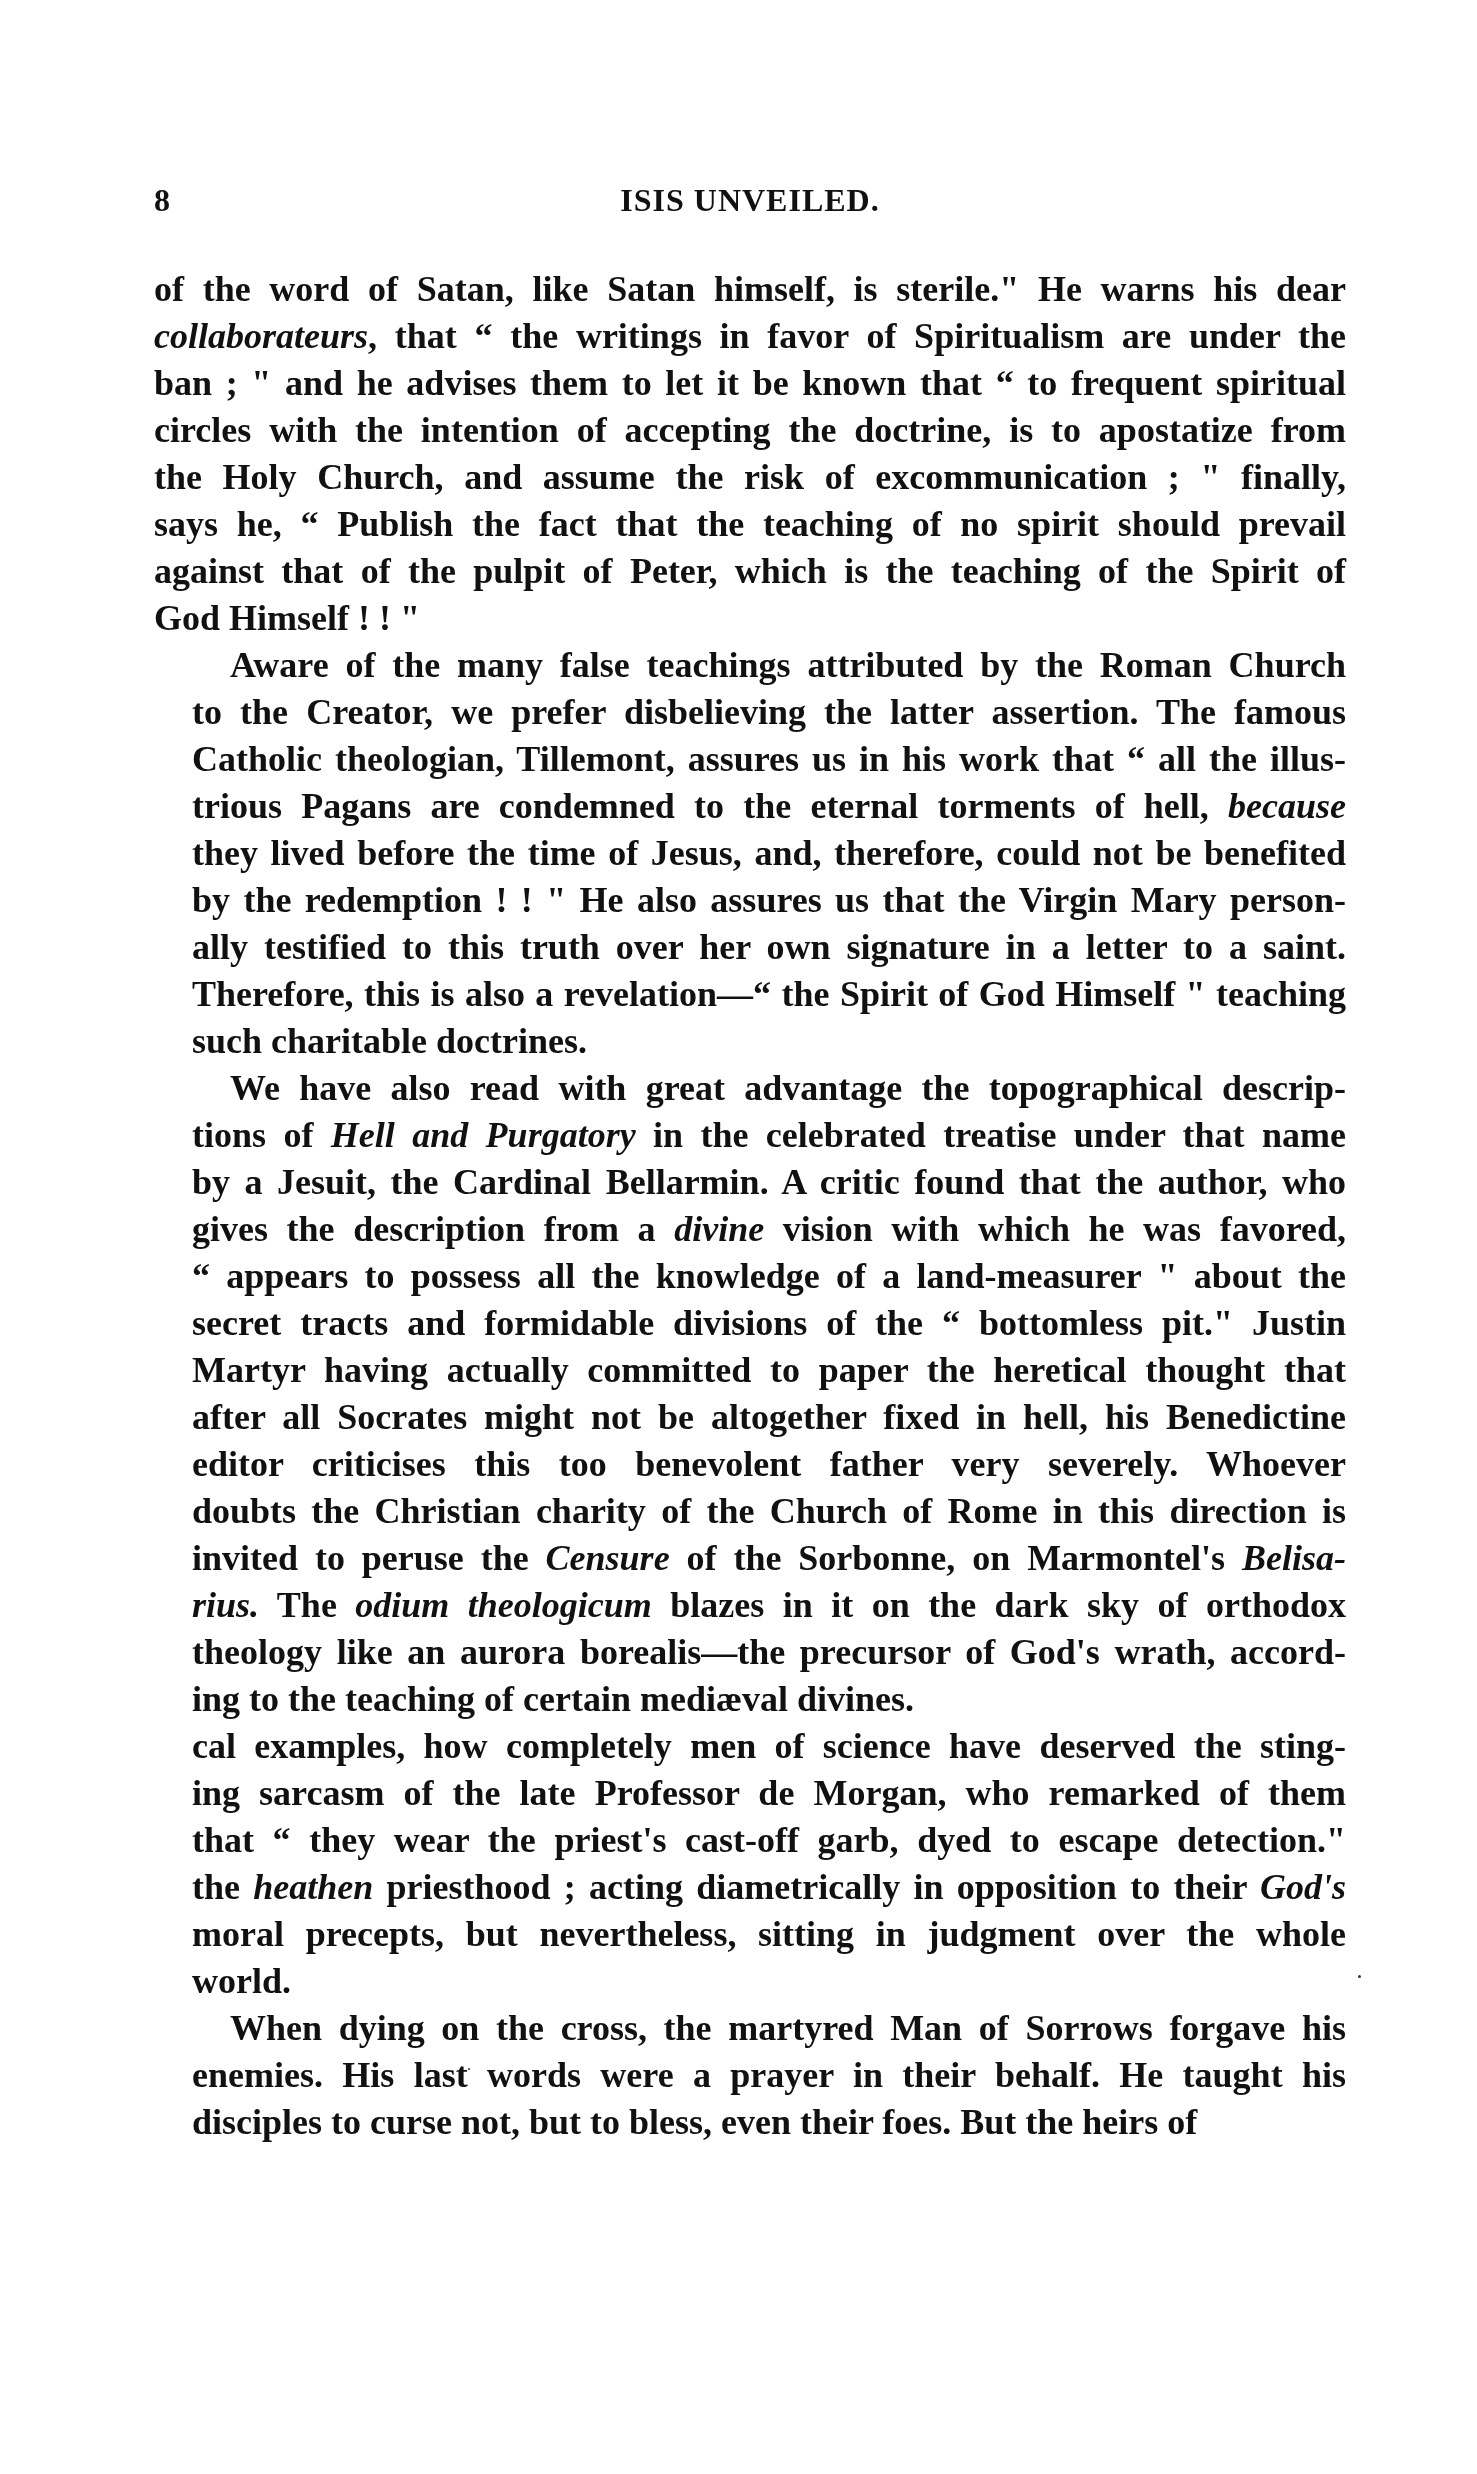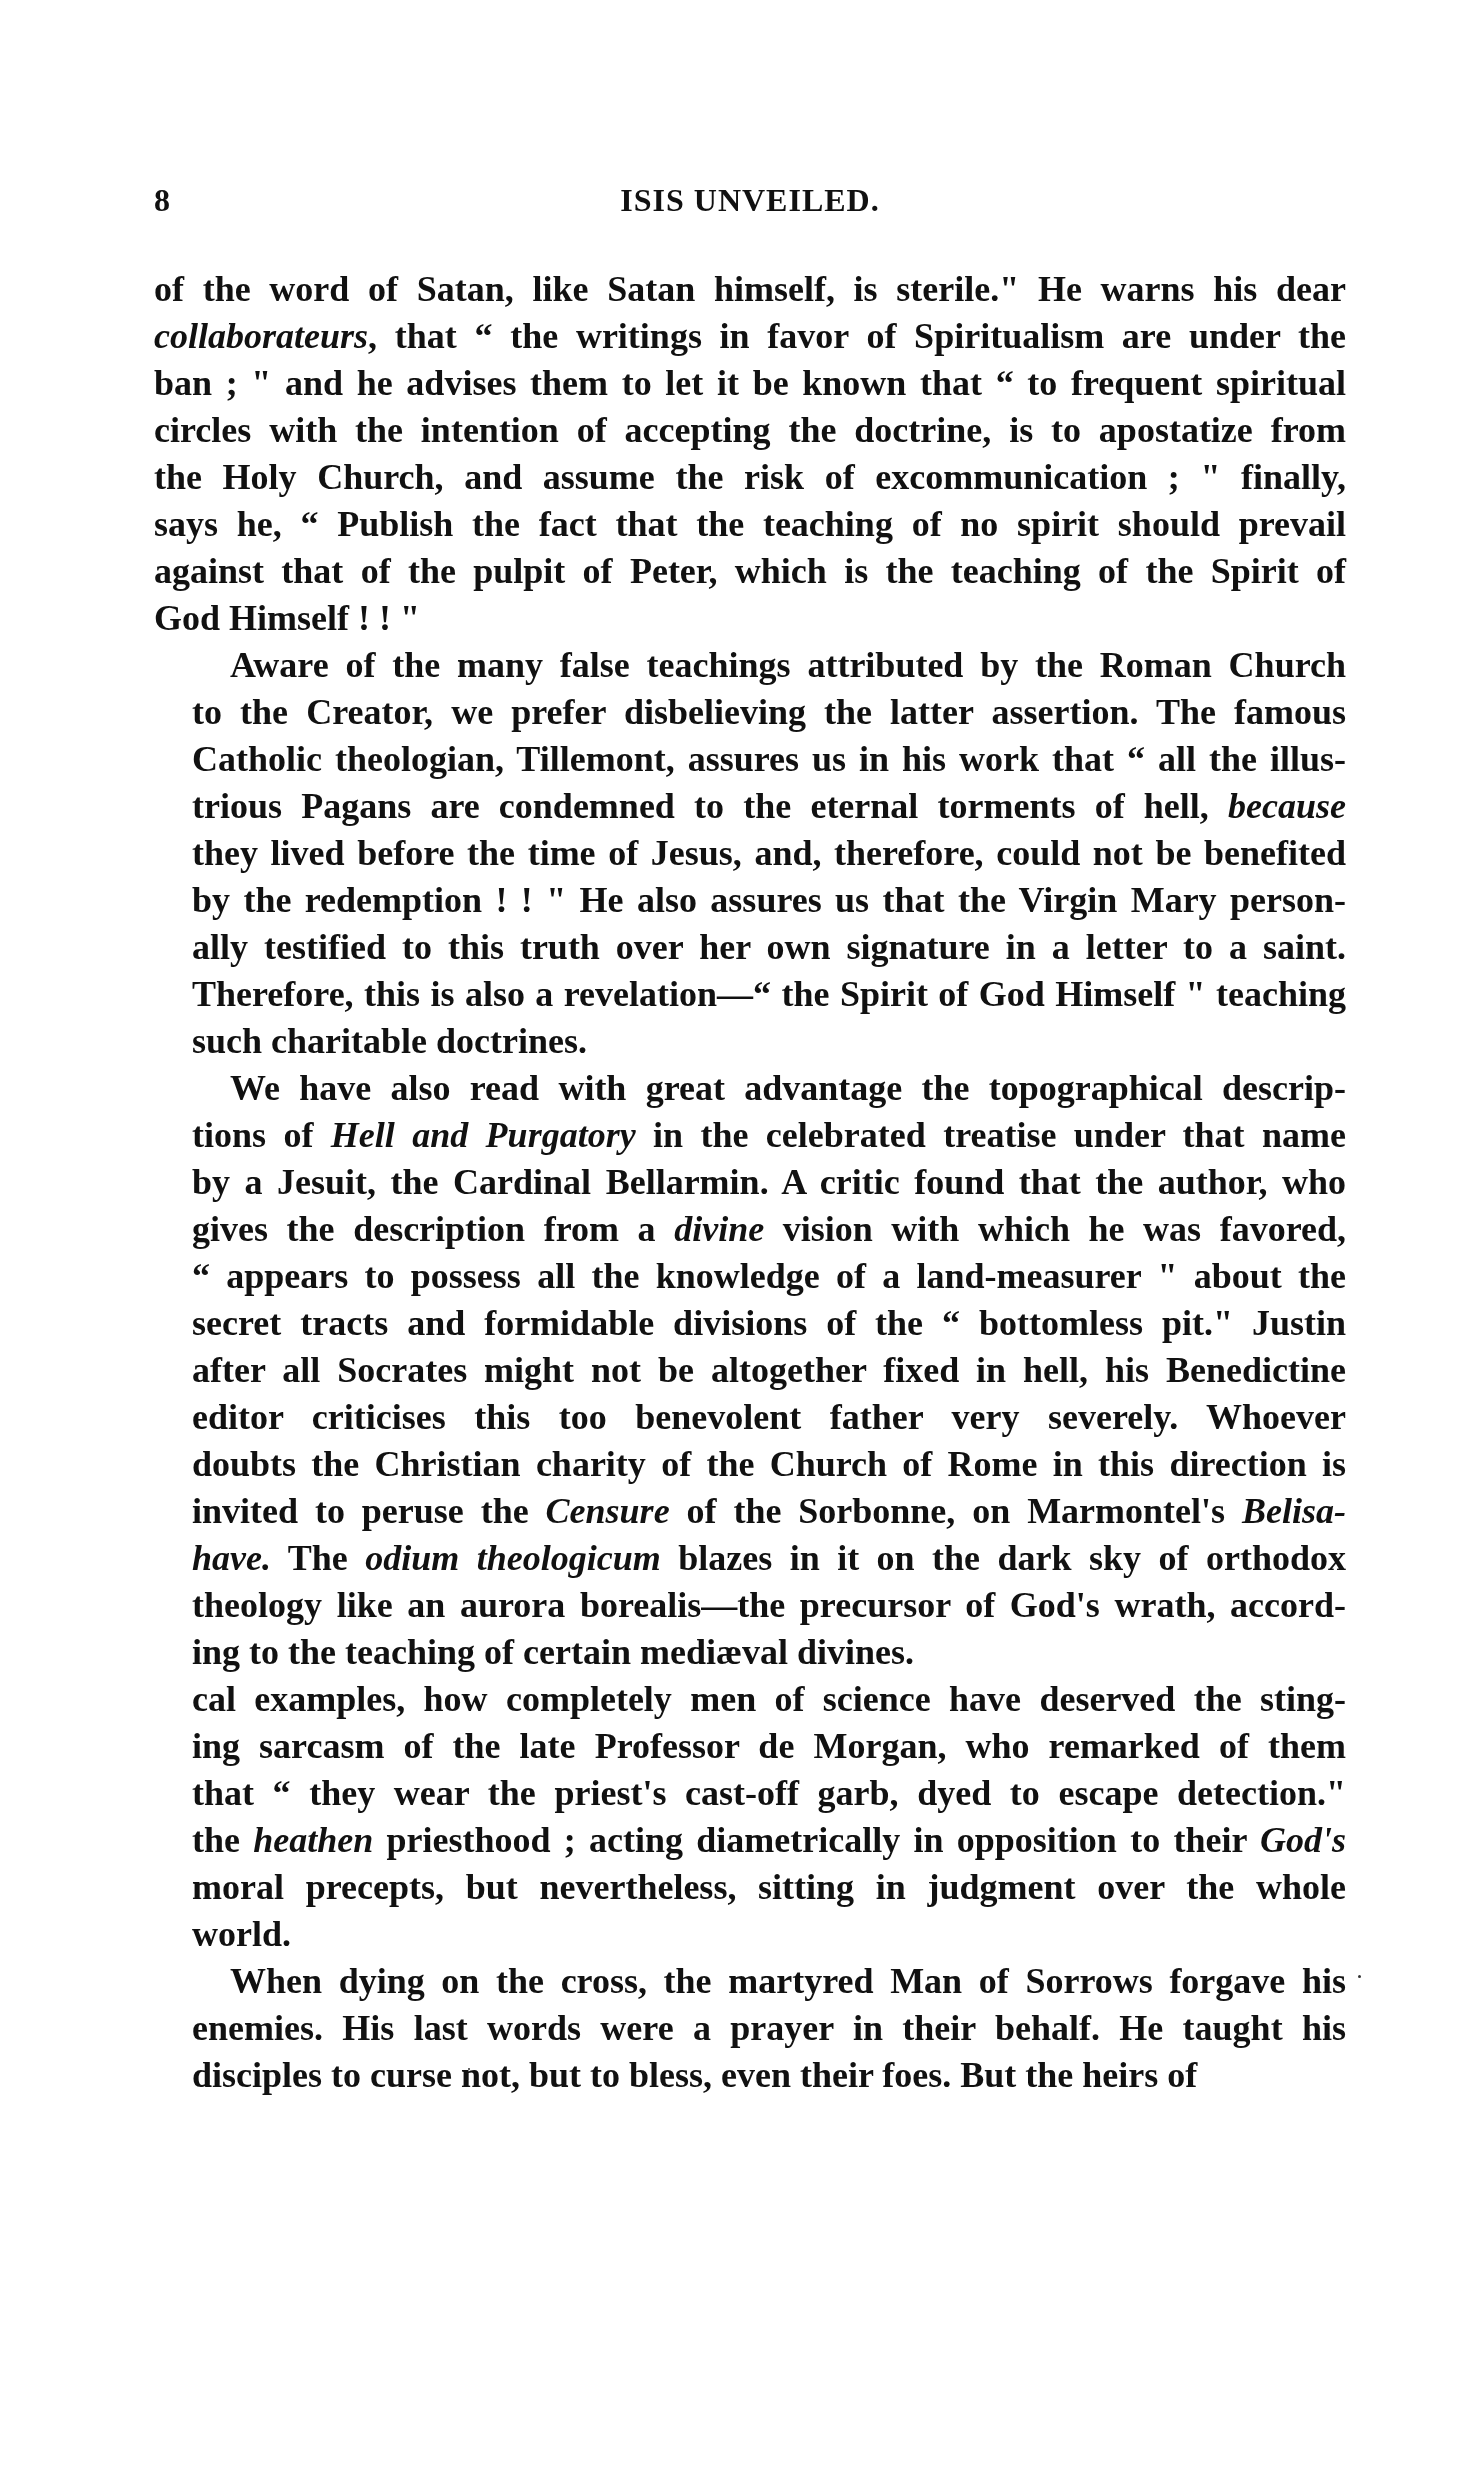--- a/index.html
+++ b/index.html
@@ -55,25 +55,26 @@
         <span class="line"><span>Therefore, this is also a revelation—“ the Spirit of God Himself " teaching</span></span>
         <span class="line last"><span>such charitable doctrines.</span></span>
       </div>
       <div class="para indent">
         <span class="line" style="padding-left: 38px;"><span>We have also read with great advantage the topographical descrip-</span></span>
         <span class="line"><span>tions of </span><i>Hell and Purgatory</i><span> in the celebrated treatise under that name</span></span>
         <span class="line"><span>by a Jesuit, the Cardinal Bellarmin.  A critic found that the author, who</span></span>
         <span class="line"><span>gives the description from a </span><i>divine</i><span> vision with which he was favored,</span></span>
         <span class="line"><span>“ appears to possess all the knowledge of a land-measurer " about the</span></span>
         <span class="line"><span>secret tracts and formidable divisions of the “ bottomless pit."  Justin</span></span>
+        <span class="line"><span>Martyr having actually committed to paper the heretical thought that</span></span>
         <span class="line"><span>after all Socrates might not be altogether fixed in hell, his Benedictine</span></span>
         <span class="line"><span>editor criticises this too benevolent father very severely.  Whoever</span></span>
         <span class="line"><span>doubts the Christian charity of the Church of Rome in this direction is</span></span>
         <span class="line"><span>invited to peruse the </span><i>Censure</i><span> of the Sorbonne, on Marmontel's </span><i>Belisa-</i></span>
-        <span class="line"><i>have.</i><span>  The </span><i>odium theologicum</i><span> blazes in it on the dark sky of orthodox</span></span>
+        <span class="line"><i>rius.</i><span>  The </span><i>odium theologicum</i><span> blazes in it on the dark sky of orthodox</span></span>
         <span class="line"><span>theology like an aurora borealis—the precursor of God's wrath, accord-</span></span>
         <span class="line last"><span>ing to the teaching of certain mediæval divines.</span></span>
       </div>
       <div class="para indent">
         <span class="line"><span>cal examples, how completely men of science have deserved the sting-</span></span>
         <span class="line"><span>ing sarcasm of the late Professor de Morgan, who remarked of them</span></span>
         <span class="line"><span>that “ they wear the priest's cast-off garb, dyed to escape detection."</span></span>
         <span class="line"><span>the </span><i>heathen</i><span> priesthood ; acting diametrically in opposition to their </span><i>God's</i></span>
         <span class="line"><span>moral precepts, but nevertheless, sitting in judgment over the whole</span></span>
         <span class="line last"><span>world.</span></span>

